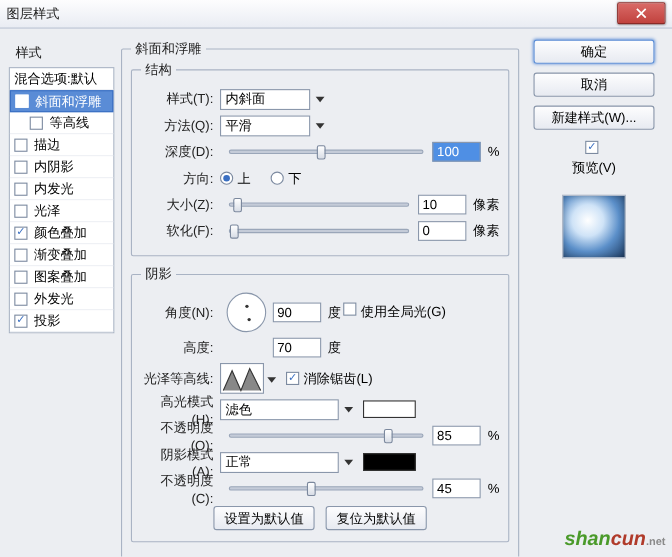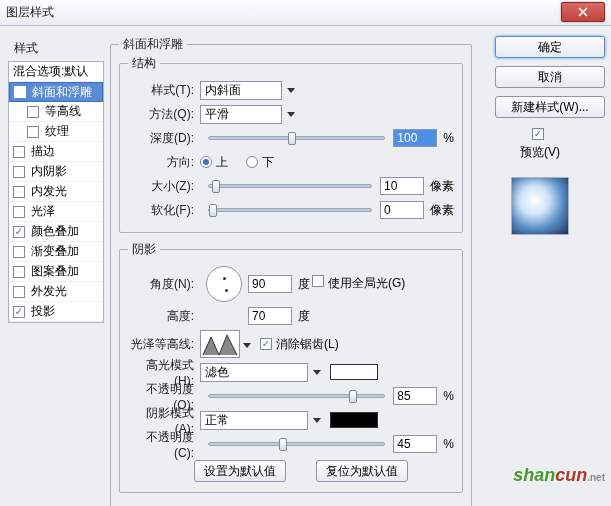--- a/index.html
+++ b/index.html
@@ -35,29 +35,29 @@
 .radio { width: 12px; height: 12px; border: 1px solid #7c8aa0; border-radius: 50%; margin-right: 4px; background: #fff; display: inline-flex; align-items: center; justify-content: center; }
 .radio.chk::after { content: ""; width: 6px; height: 6px; background: #3a6fc2; border-radius: 50%; }
 .angle-widget { width: 36px; height: 36px; border: 1px solid #8a97ab; border-radius: 50%; background: #fff; position: relative; margin: 0 6px; }
 .angle-widget .marker { position: absolute; top: 10px; left: 16px; width: 3px; height: 3px; background: #333; border-radius: 50%; }
 .angle-widget .marker2 { position: absolute; top: 22px; left: 18px; width: 3px; height: 3px; background: #333; border-radius: 50%; }
 .contour { width: 40px; height: 28px; border: 1px solid #8a97ab; background: #fff; margin-right: 6px; position: relative; }
 .contour svg { position: absolute; top: 0; left: 0; }
 .contour .carrow { position:absolute; right:-12px; top:12px; border-left:4px solid transparent; border-right:4px solid transparent; border-top:5px solid #333; }
 .swatch { width: 48px; height: 16px; border: 1px solid #333; margin-left: 6px; }
 .btns-bot { display: flex; justify-content: center; gap: 10px; margin-top: 4px; }
-.btn { min-width: 92px; height: 22px; border: 1px solid #8a97ab; background: linear-gradient(#fdfdfe,#e7eaf1); border-radius: 3px; display: flex; align-items: center; justify-content: center; cursor: pointer; padding: 0 8px; margin-left: 20px;}
+.btn { min-width: 92px; height: 22px; border: 1px solid #8a97ab; background: linear-gradient(#fdfdfe,#e7eaf1); border-radius: 3px; display: flex; align-items: center; justify-content: center; cursor: pointer; padding: 0 8px;}
 .right-col { width: 120px; margin-left: 8px; display: flex; flex-direction: column; align-items: center; gap: 8px; }
 .right-col .btn { width: 110px; }
 .right-col .btn.primary { border: 1px solid #5a8cd6; box-shadow: 0 0 3px #5a8cd6; }
 .prev-row { display: flex; align-items: center; gap: 4px; margin-top: 2px; flex-direction: column; }
 .preview { width: 58px; height: 58px; border: 1px solid #a9b3c4; background: radial-gradient(circle at 40% 40%, #ffffff 0%, #cfe3f7 30%, #5b8fc9 60%, #1d3b62 100%); margin-top: 8px; box-shadow: inset 0 0 6px rgba(0,0,0,0.25); }
 .inline-cb { width: 12px; height: 12px; border: 1px solid #7c8aa0; background: #fff; display:inline-flex; align-items:center; justify-content:center; margin-right:4px;}
 .inline-cb.chk::after{ content:"✓"; color:#3a6fc2; font-size:10px; line-height:10px;}
-.watermark { position:absolute; right:6px; bottom:20px; font-weight:bold;margin-top:36px; }
+.watermark { position:absolute; right:6px; bottom:6px; font-weight:bold;margin-top:36px; }
 .watermark .g{ color:#4a9a2a; font-size:18px; font-style:italic;}
 .watermark .r{ color:#b03a2a; font-size:18px; font-style:italic;}
 .watermark .s{ color:#8a8a8a; font-size:10px;}
 </style>
 </head>
 <body>
 
 <div class="titlebar">
   <span class="title">图层样式</span>
   <div class="close-btn">
@@ -75,24 +75,20 @@
       <div class="row">
           <span>混合选项:默认</span>
         </div>
       <div class="row sel">
           <span class="cb chk"></span>
           <span>斜面和浮雕</span>
         </div>
       <div class="row sub">
           <span class="cb"></span>
           <span>等高线</span>
-        </div>
-      <div class="row sub">
-          <span class="cb"></span>
-          <span>纹理</span>
         </div>
       <div class="row">
           <span class="cb"></span>
           <span>描边</span>
         </div>
       <div class="row">
           <span class="cb"></span>
           <span>内阴影</span>
         </div>
       <div class="row">

